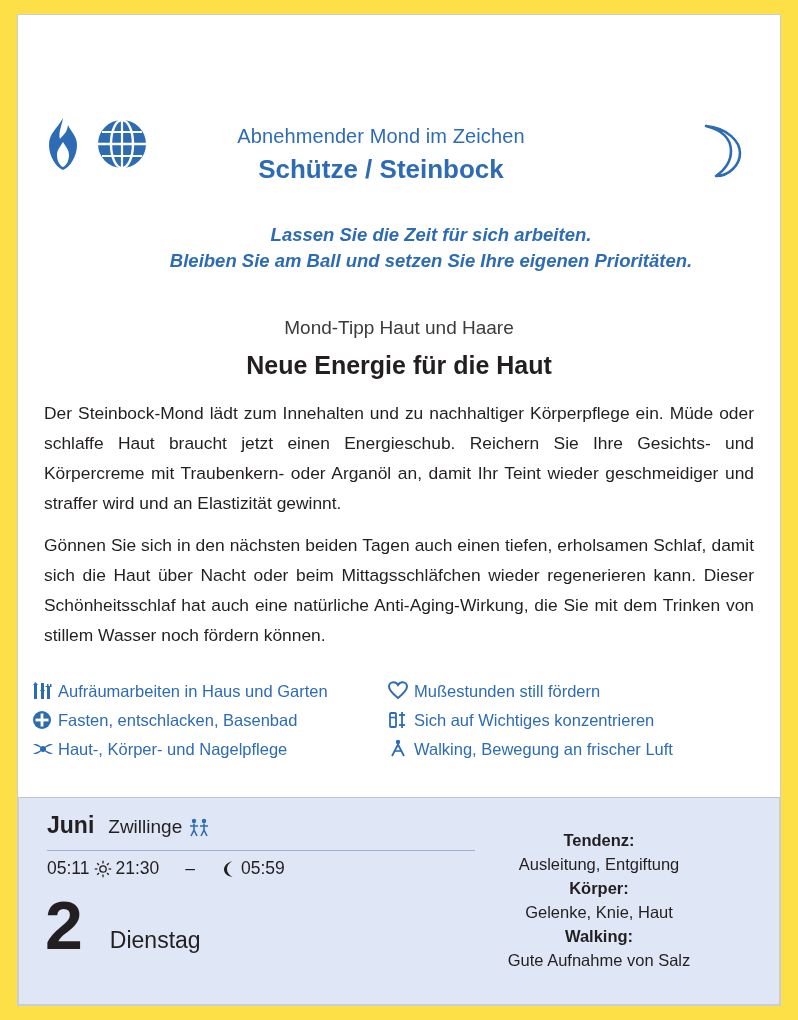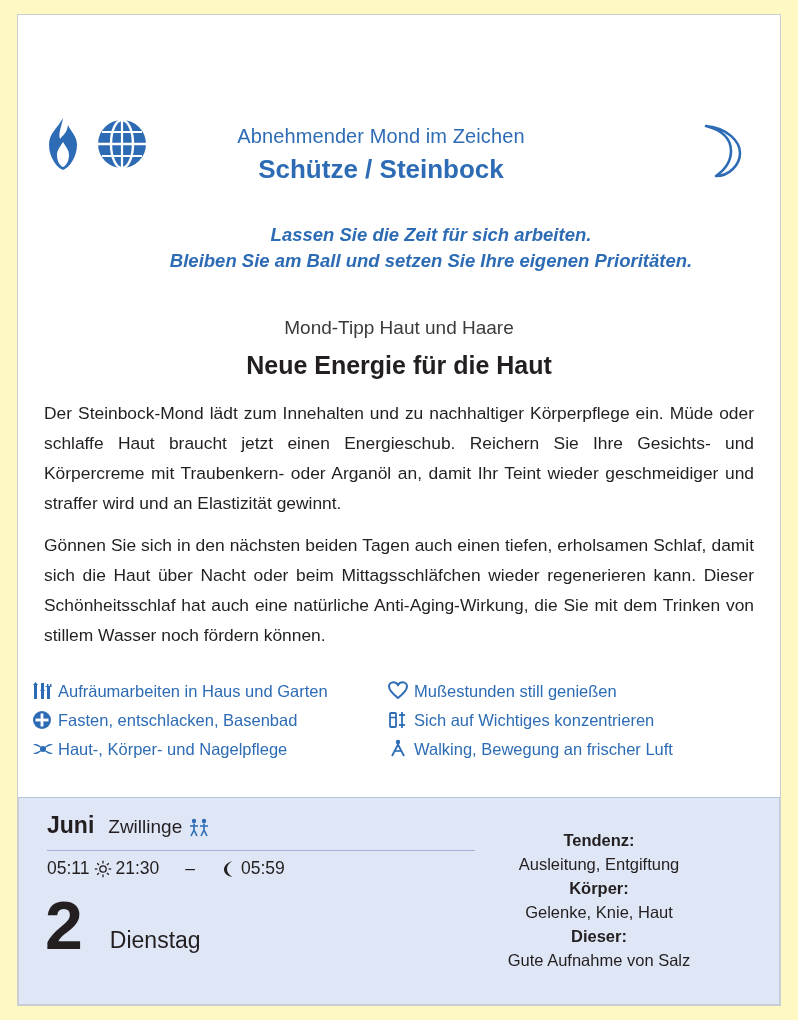--- a/index.html
+++ b/index.html
@@ -13,21 +13,21 @@
     font-family: "Liberation Sans", sans-serif;
     color: #231f20;
     position: relative;
     overflow: hidden;
   }
   .page {
     position: absolute;
     left: 0; top: 0;
     width: 798px;
     height: 1020px;
-    background: #fef9c3;
+    background: #fde047;
     box-sizing: border-box;
   }
   .sheet-border {
     position: absolute;
     left: 17px; top: 14px;
     width: 764px;
     height: 992px;
     border: 1px solid #c9cdd6;
     box-sizing: border-box;
     background: #ffffff;
@@ -308,21 +308,21 @@
     </div>
 
     <div class="act-col right">
 
       <div class="act-row">
         <span class="act-icon">
           <svg width="20" height="19" viewBox="0 0 20 19">
             <path d="M10 17 C3 11.5, 1 8, 1 5.6 C1 3, 3 1.2, 5.3 1.2 C7 1.2, 9 2.3, 10 4 C11 2.3, 13 1.2, 14.7 1.2 C17 1.2, 19 3, 19 5.6 C19 8, 17 11.5, 10 17 Z" fill="none" stroke="#2d6cb5" stroke-width="2"></path>
           </svg>
         </span>
-        <span class="act-label">Mußestunden still genießen</span>
+        <span class="act-label">Mußestunden still fördern</span>
       </div>
 
       <div class="act-row">
         <span class="act-icon">
           <svg width="20" height="20" viewBox="0 0 20 20">
             <rect x="2" y="3" width="6" height="14" rx="1" fill="none" stroke="#2d6cb5" stroke-width="1.8"></rect>
             <line x1="2" y1="7.5" x2="8" y2="7.5" stroke="#2d6cb5" stroke-width="1.6"></line>
             <line x1="14" y1="2" x2="14" y2="18" stroke="#2d6cb5" stroke-width="1.8"></line>
             <line x1="11" y1="5" x2="17" y2="5" stroke="#2d6cb5" stroke-width="1.8"></line>
             <line x1="11" y1="15" x2="17" y2="15" stroke="#2d6cb5" stroke-width="1.8"></line>
@@ -393,17 +393,17 @@
     <div class="daynum-row">
       <span class="daynum">2</span>
       <span class="dayname">Dienstag</span>
     </div>
 
     <div class="footer-right">
       <div class="lbl">Tendenz:</div>
       <div>Ausleitung, Entgiftung</div>
       <div class="lbl">Körper:</div>
       <div>Gelenke, Knie, Haut</div>
-      <div class="lbl">Dieser:</div>
+      <div class="lbl">Walking:</div>
       <div>Gute Aufnahme von Salz</div>
     </div>
   </div>
 </div>
 
 </body></html>

